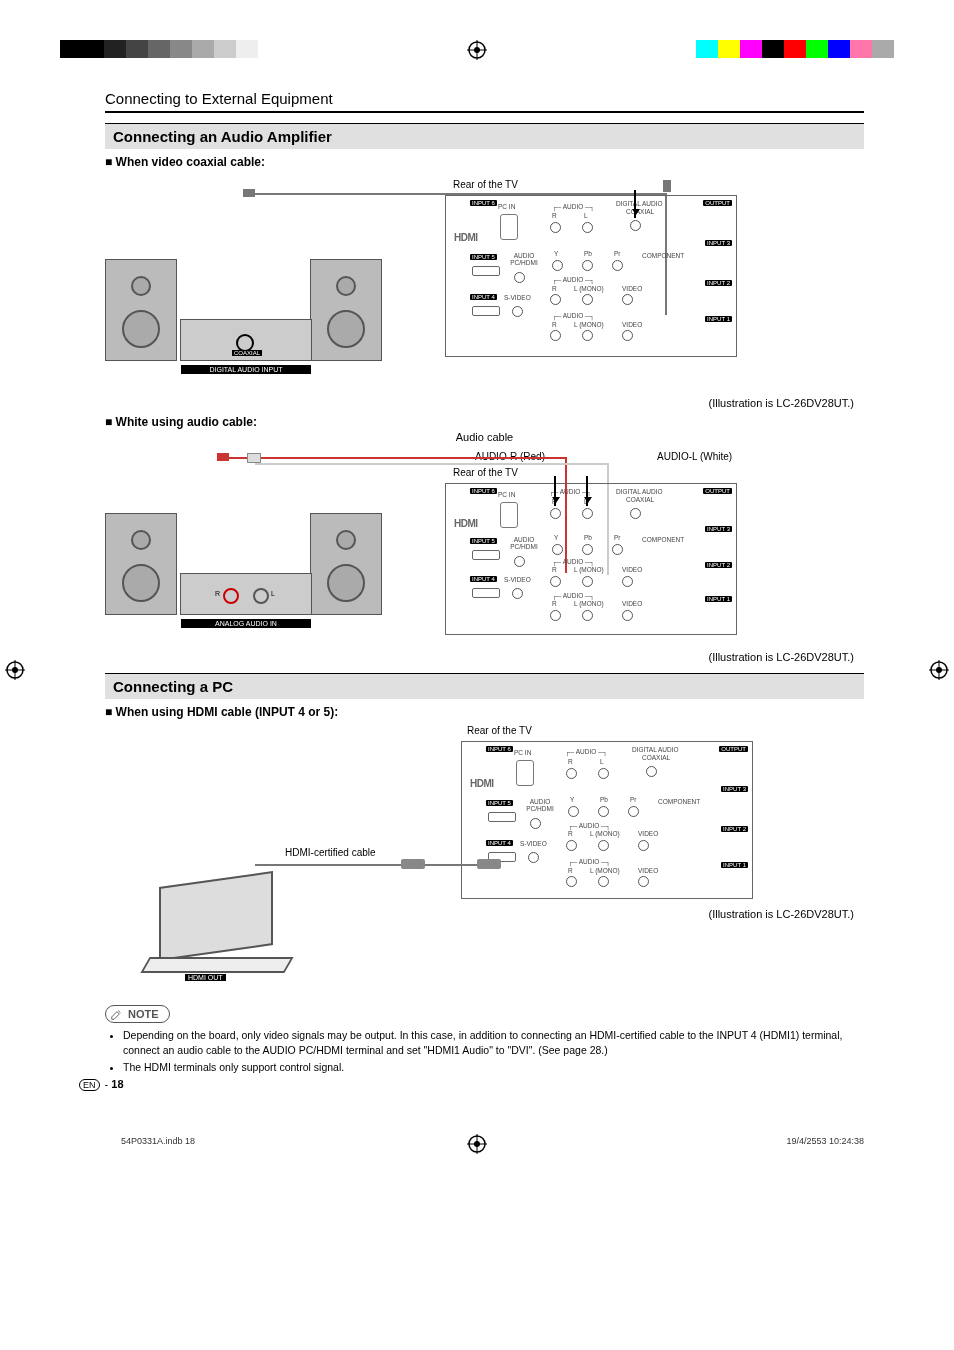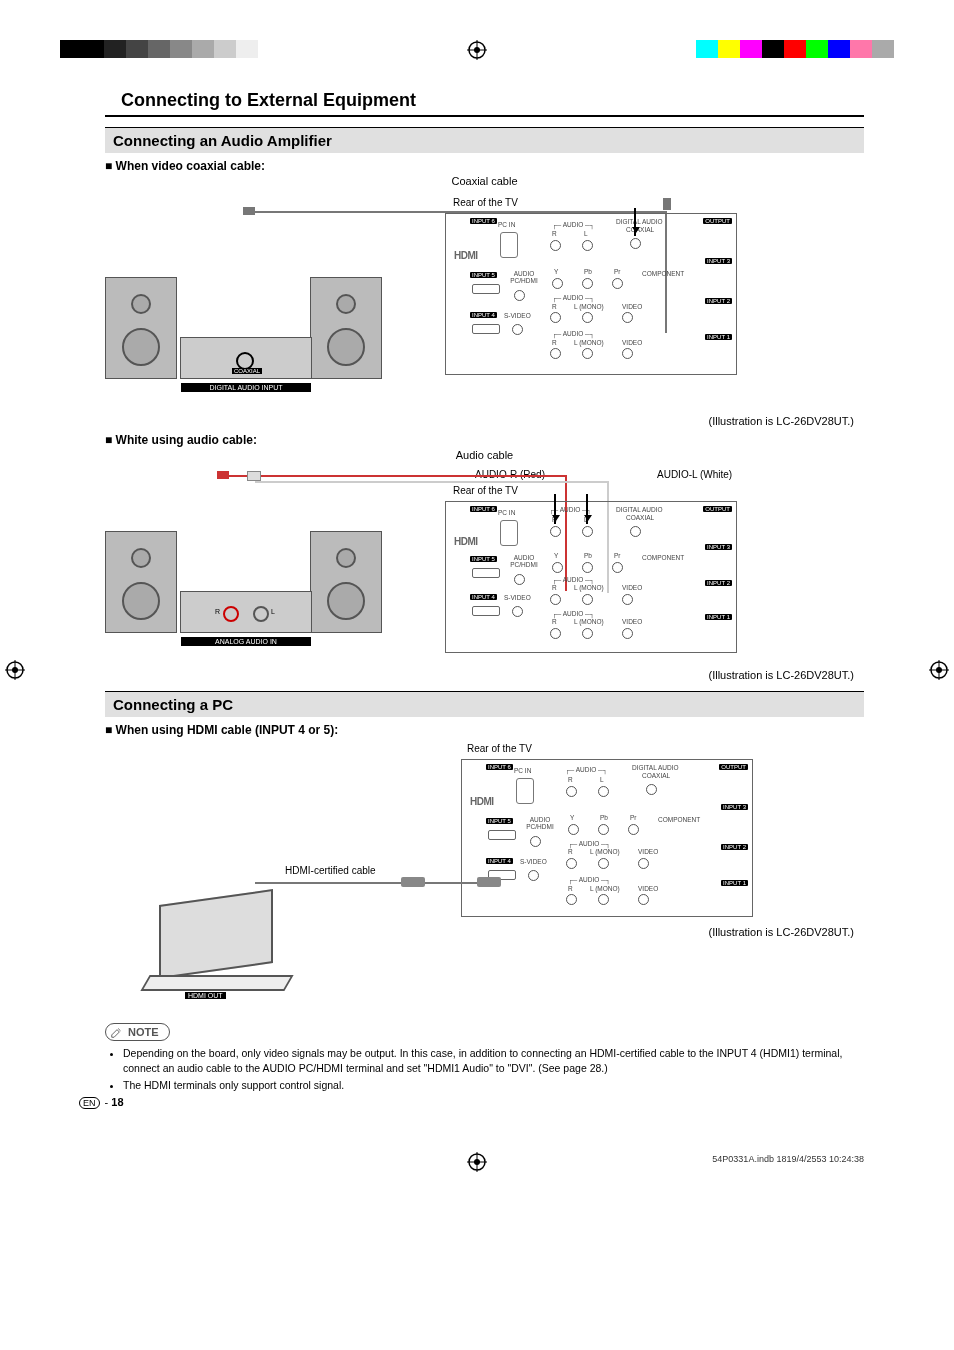--- a/index.html
+++ b/index.html
@@ -33,23 +33,23 @@
   .reg-mark { position:absolute; left:50%; top:0; transform:translateX(-50%); }
   .reg-mark svg { width:20px; height:20px; }
   .side-reg { position:absolute; top:660px; }
   .side-reg.left { left:5px; }
   .side-reg.right { right:5px; }
   .page {
     margin: 0 90px 0 105px;
     position: relative;
   }
   .section-header {
-    font-weight: bold;
-    font-size: 18px;
-    margin: 20px 0 2px 16px;
+    font-weight: normal;
+    font-size: 15px;
+    margin: 20px 0 2px 0;
   }
   .hr-dbl { border-top:1px solid #000; border-bottom:1px solid #000; height:0; margin-top:4px; }
   .h2-band {
     background: #e0e0e0;
     border-top: 1px solid #000;
     padding: 4px 8px;
     font-size: 15px;
     font-weight: bold;
     margin: 10px 0 6px 0;
   }
@@ -66,21 +66,21 @@
     border:1px solid #555; border-radius:10px;
     font-size:11px; font-weight:bold;
     padding:1px 10px 1px 4px; color:#555;
     margin-top:8px;
   }
   .note-box svg { width:14px; height:14px; margin-right:4px; }
   ul.notes { margin:4px 0 0 18px; padding:0; font-size:10.5px; line-height:1.45; }
   ul.notes li { margin-bottom:2px; }
   .page-num { position:absolute; left:-26px; bottom:-14px; font-size:11px; }
   .page-num .en { border:1px solid #000; border-radius:9px; padding:0 3px; font-size:9px; margin-right:2px; }
-  .footer-meta { display:flex; justify-content:flex-end; font-size:9px; margin:60px 90px 0 97px; color:#333;padding-left:24px;}
+  .footer-meta { display:flex; justify-content:space-between; font-size:9px; margin:60px 90px 0 97px; color:#333;padding-left:24px;}
   .footer-reg { text-align:center; margin-top:-12px;}
   
   .speaker {
     position:absolute; width:70px; height:100px; background:#bbb;
     border:1px solid #555;
   }
   .speaker::before { content:""; position:absolute; width:34px; height:34px; border:2px solid #555; border-radius:50%; left:16px; top:50px; background:#aaa;}
   .speaker::after { content:""; position:absolute; width:16px; height:16px; border:2px solid #555; border-radius:50%; left:25px; top:16px; background:#aaa;}
   .amp {
     position:absolute; width:130px; height:40px; background:#ccc; border:1px solid #555;
@@ -159,21 +159,20 @@
 <div class="page">
 
   <div class="section-header">Connecting to External Equipment</div>
   <div class="hr-dbl"></div>
 
   
   <div class="h2-band">Connecting an Audio Amplifier</div>
 
   <div class="sub-head blk-sq">When video coaxial cable:</div>
 
-  <div class="caption">Coaxial cable</div>
   <div class="diagram-zone">
 
     <div class="speaker" style="left:0; top:80px"></div>
     <div class="speaker" style="left:205px; top:80px"></div>
     <div class="amp" style="left:75px; top:140px">
       <div style="position:absolute;left:55px;top:14px;width:14px;height:14px;border:2px solid #000;border-radius:50%"></div>
       <div style="position:absolute;left:51px;top:30px;font-size:6px;color:#fff;background:#000;padding:0 2px">COAXIAL</div>
       <div class="amp-label">DIGITAL AUDIO INPUT</div>
     </div>
 

